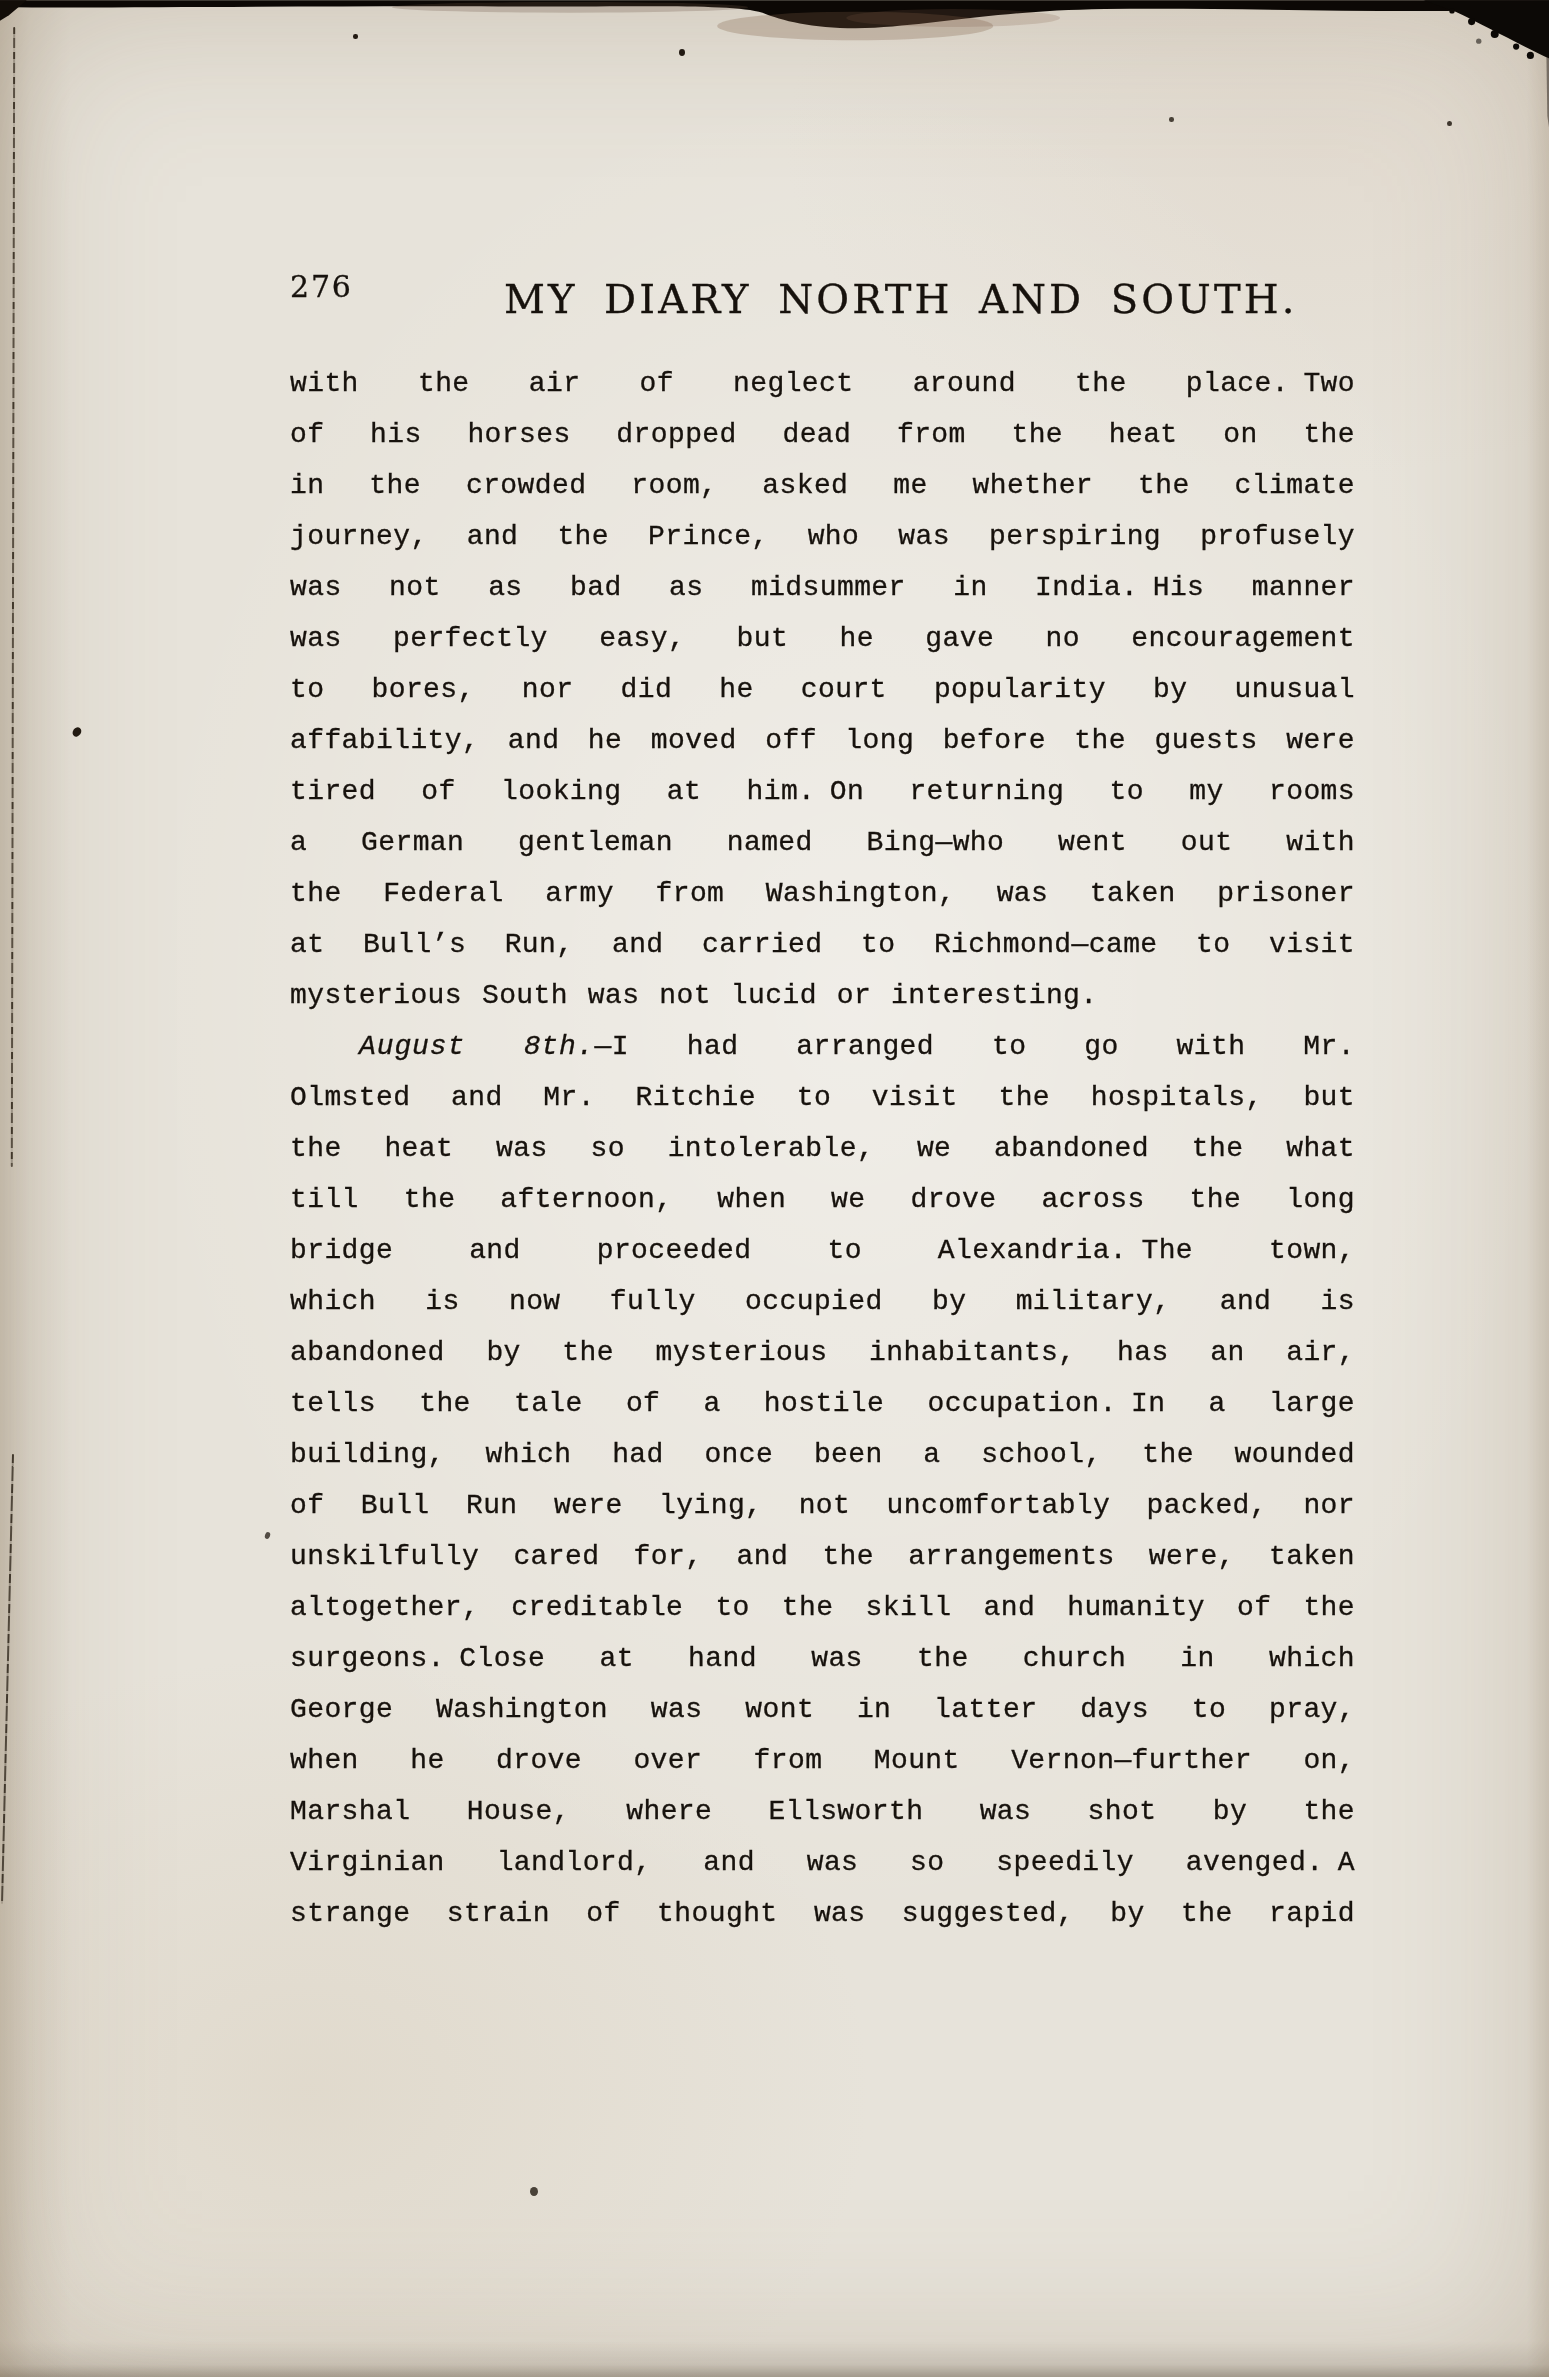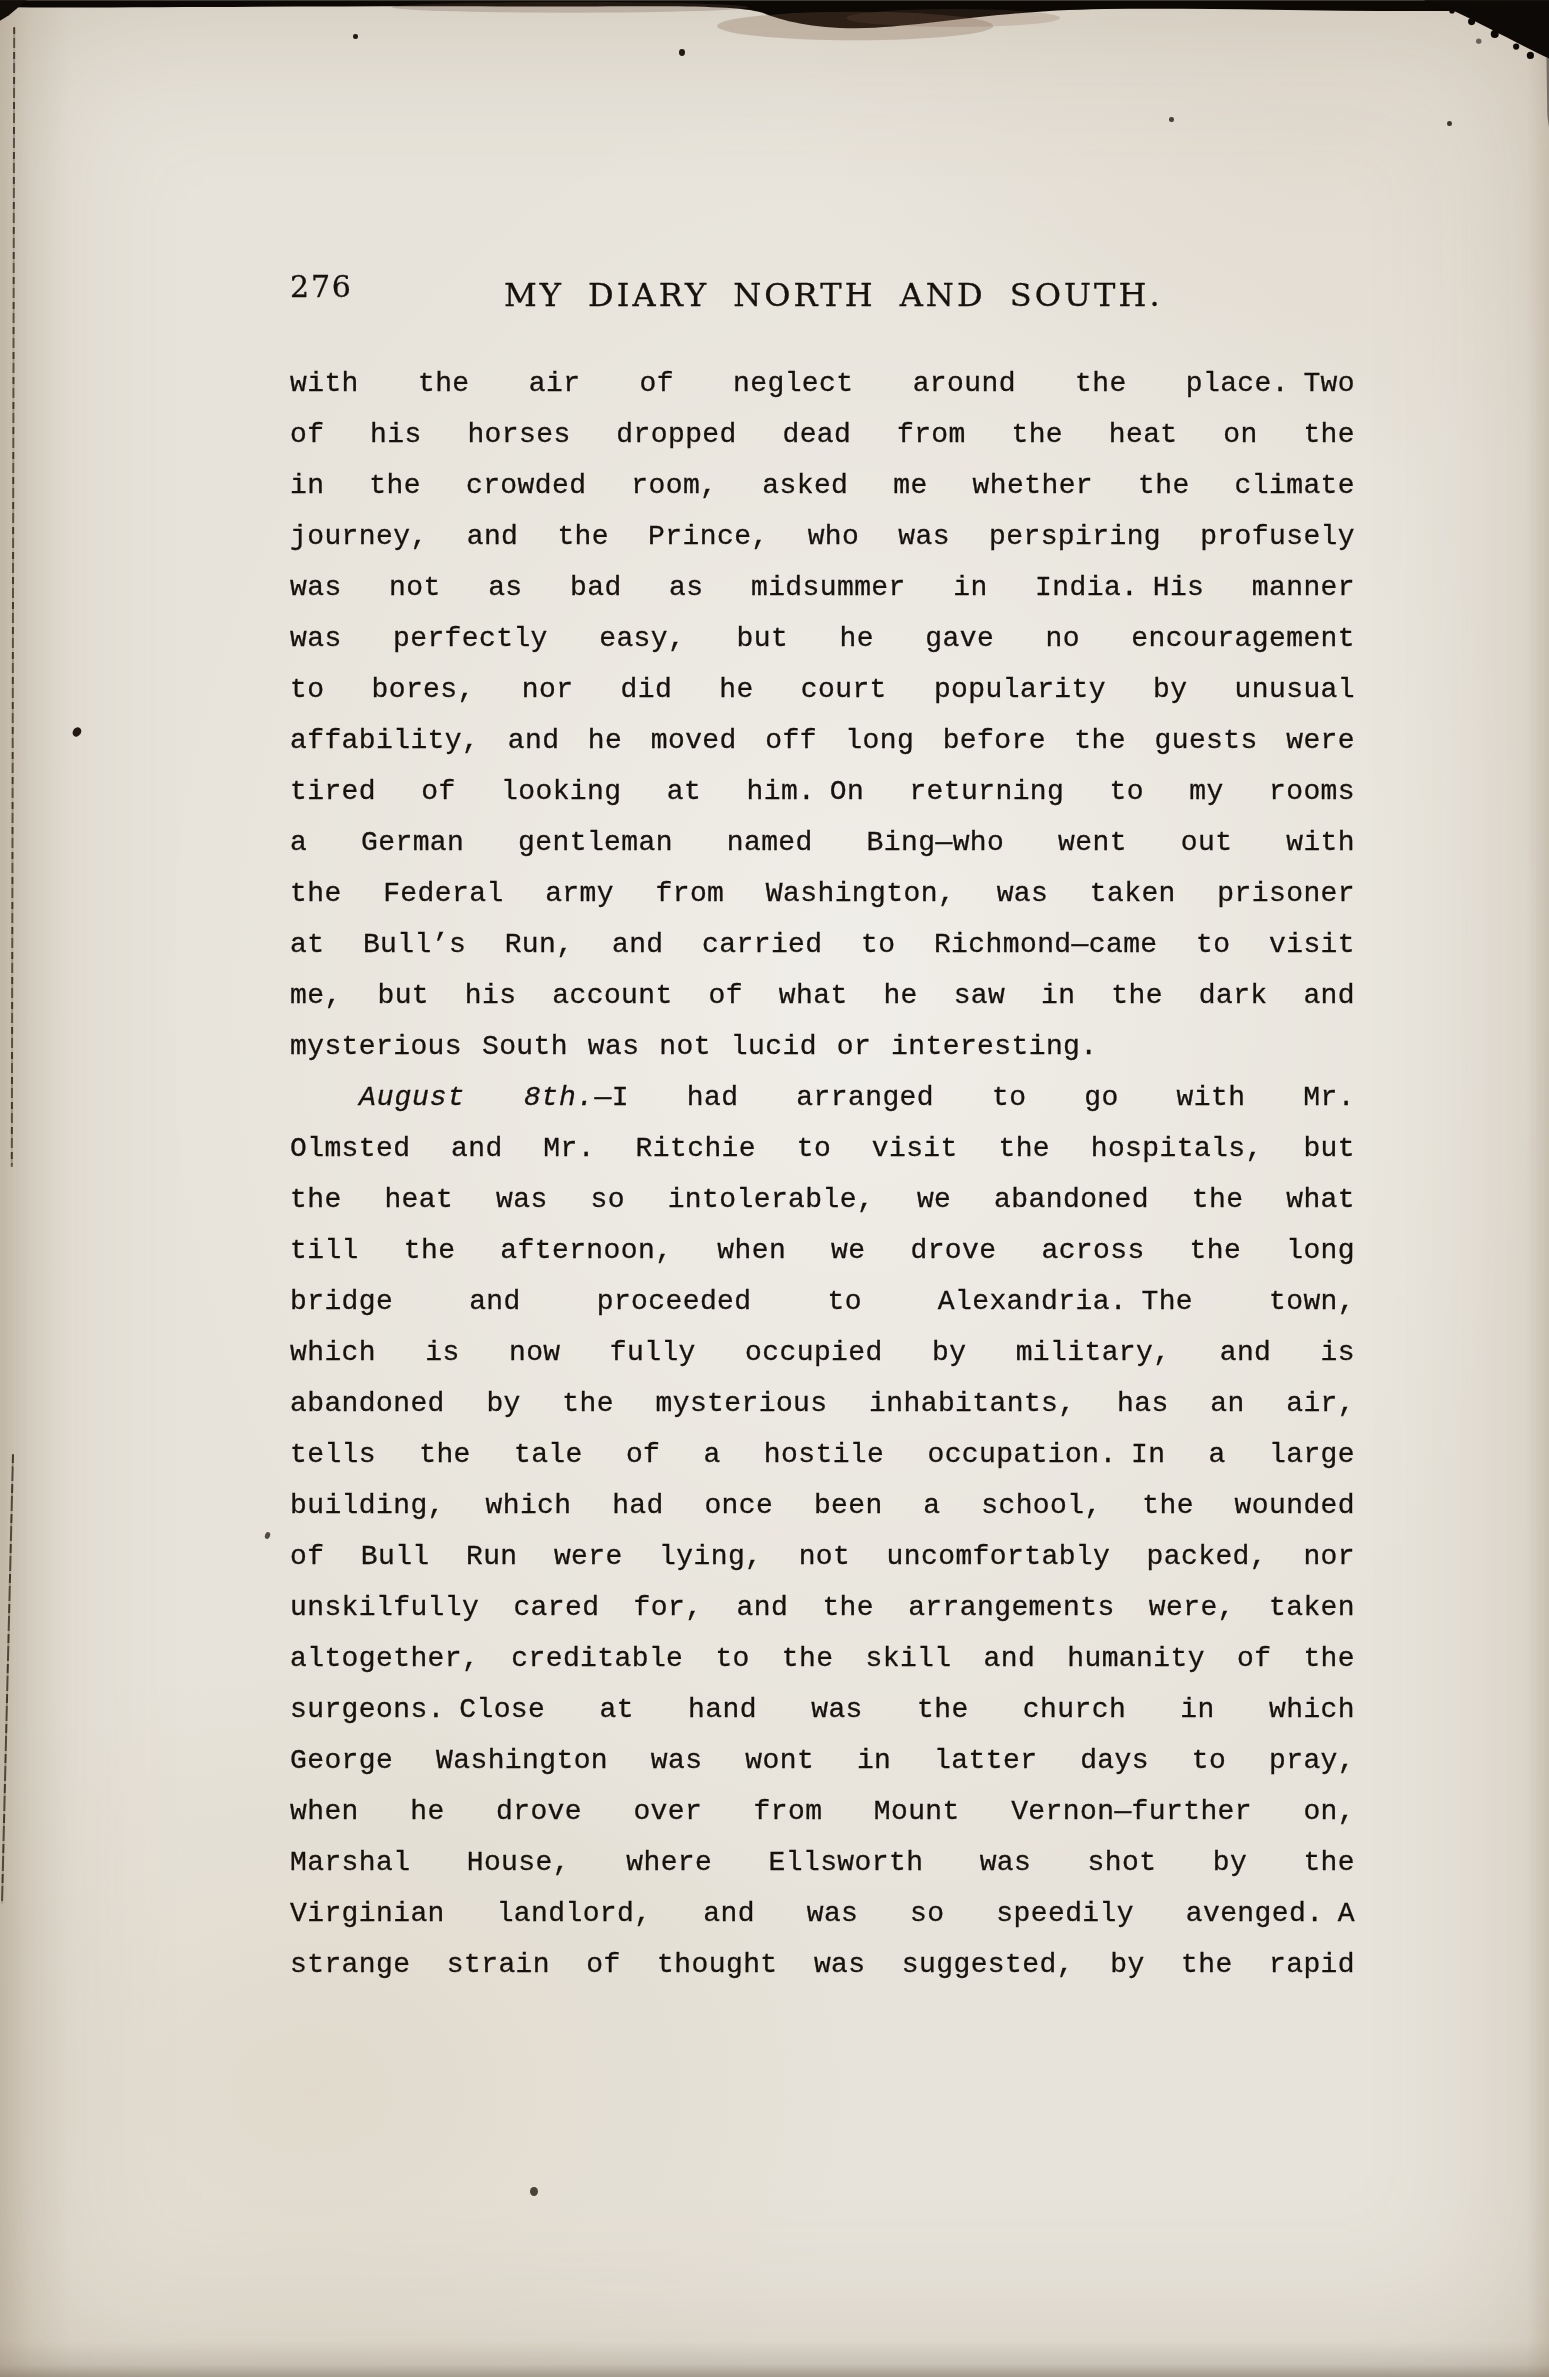--- a/index.html
+++ b/index.html
@@ -29,21 +29,21 @@
   
   .running-head{position:absolute;top:0;left:0;width:100%;height:338px;}
   .page-number{
     position:absolute;left:290px;top:272px;
     font-size:30px;line-height:1;color:var(--ink);
     letter-spacing:1.8px;
     -webkit-text-stroke:0.3px var(--ink);
   }
   .running-title{
     position:absolute;left:504px;top:279px;
-    font-size:32px;line-height:1;color:var(--ink);
+    font-size:40px;line-height:1;color:var(--ink);
     letter-spacing:3.1px;word-spacing:10.7px;
     -webkit-text-stroke:0.3px var(--ink);
     white-space:nowrap;
   }
   
   .text-block{
     position:absolute;left:290px;top:358px;width:1065px;
     color:var(--ink);
   }
   .line{
@@ -124,21 +124,20 @@
         <div class="line"><span>in the crowded room, asked me whether the climate</span></div>
         <div class="line"><span>journey, and the Prince, who was perspiring profusely</span></div>
         <div class="line"><span>was not as bad as midsummer in India. His manner</span></div>
         <div class="line"><span>was perfectly easy, but he gave no encouragement</span></div>
         <div class="line"><span>to bores, nor did he court popularity by unusual</span></div>
         <div class="line"><span>affability, and he moved off long before the guests were</span></div>
         <div class="line"><span>tired of looking at him. On returning to my rooms</span></div>
         <div class="line"><span>a German gentleman named Bing—who went out with</span></div>
         <div class="line"><span>the Federal army from Washington, was taken prisoner</span></div>
         <div class="line"><span>at Bull’s Run, and carried to Richmond—came to visit</span></div>
-        <div class="line"><span>me, but his account of what he saw in the dark and</span></div>
         <div class="line end"><span>mysterious South was not lucid or interesting.</span></div>
         <div class="line indent"><i>August 8th.</i><span>—I had arranged to go with Mr.</span></div>
         <div class="line"><span>Olmsted and Mr. Ritchie to visit the hospitals, but</span></div>
         <div class="line"><span>the heat was so intolerable, we abandoned the what</span></div>
         <div class="line"><span>till the afternoon, when we drove across the long</span></div>
         <div class="line"><span>bridge and proceeded to Alexandria. The town,</span></div>
         <div class="line"><span>which is now fully occupied by military, and is</span></div>
         <div class="line"><span>abandoned by the mysterious inhabitants, has an air,</span></div>
         <div class="line"><span>tells the tale of a hostile occupation. In a large</span></div>
         <div class="line"><span>building, which had once been a school, the wounded</span></div>

